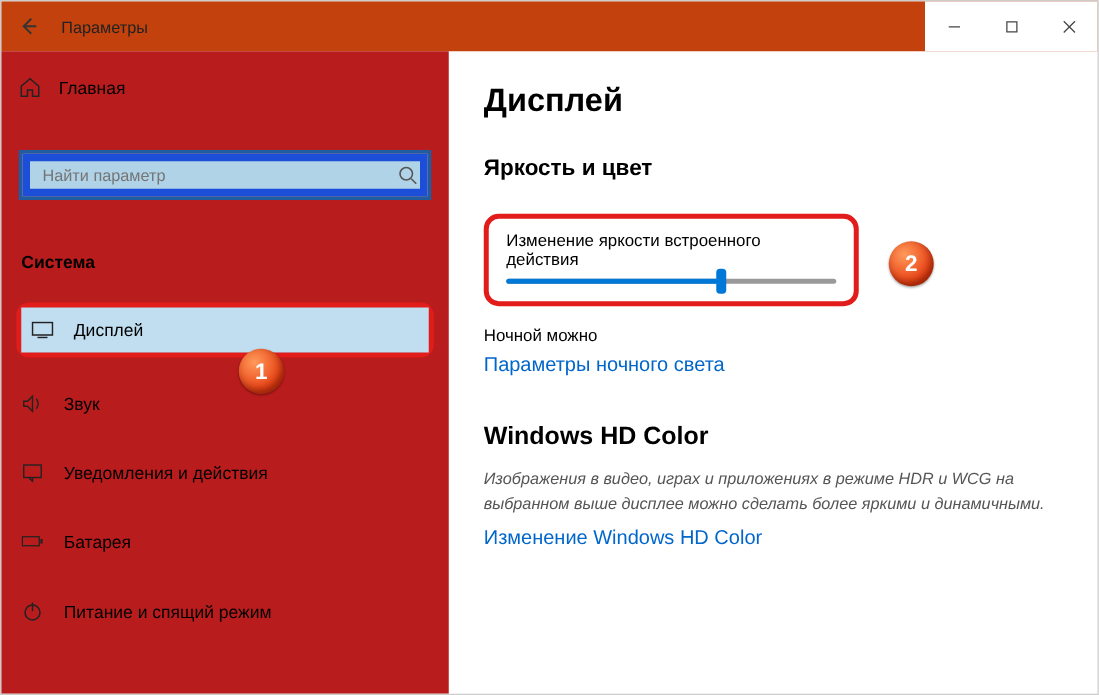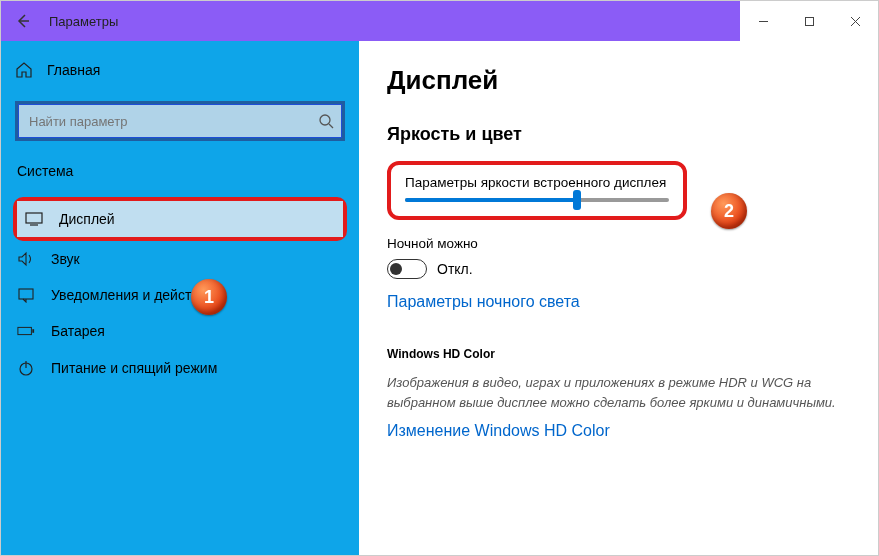--- a/index.html
+++ b/index.html
@@ -1,45 +1,45 @@
 <!DOCTYPE html>
 <html><head>
 <meta charset="utf-8">
 <style>
   * { box-sizing: border-box; margin: 0; padding: 0; }
   body { font-family: "Segoe UI", Tahoma, sans-serif; background: #fff; width: 879px; height: 556px; overflow: hidden; position: relative; border: 1px solid #ccc;}
-  .titlebar { display: flex; align-items: center; height: 40px; background: #8b5cf6; }
+  .titlebar { display: flex; align-items: center; height: 40px; background: #c2410c; }
   .back-btn { width: 44px; display: flex; justify-content: center; align-items: center; color: #333; }
   .title { font-size: 13px; color: #222; padding-left: 4px;}
   .win-controls { margin-left: auto; display: flex; background:#fff; height:100%; }
   .win-controls div { width: 46px; display: flex; justify-content: center; align-items: center; color: #555; font-size: 12px;}
 
   .content { display: flex; height: calc(100% - 40px); }
 
-  .sidebar { width: 358px; background: #0ea5e9; padding: 14px 0; display:flex; flex-direction:column; }
+  .sidebar { width: 358px; background: #b91c1c; padding: 14px 0; display:flex; flex-direction:column;gap:19px; }
   .home-row { display:flex; align-items:center; gap:14px; padding: 6px 14px; margin-bottom: 16px; }
   .home-row .icon { width:18px; display:flex; justify-content:center; }
   .home-label { font-size:14px; }
 
   .search-wrap { margin: 0 14px 22px 14px; position: relative; border: 3px solid #1f5da0; }
-  .search-input { width:100%; height:34px; border:1px solid #1d4ed8; padding: 0 34px 0 10px; font-size:13px; color:#555; background:#b0d3e8; }
+  .search-input { width:100%; height:34px; border:6px solid #1d4ed8; padding: 0 34px 0 10px; font-size:13px; color:#555; background:#b0d3e8; }
   .search-icon-right { position:absolute; right:8px; top:50%; transform:translateY(-50%); color:#555; }
 
-  .section-title { padding: 0 16px; font-size: 14px; font-weight: 400; margin-bottom:18px; }
+  .section-title { padding: 0 16px; font-size: 14px; font-weight: 700; margin-bottom:6px; }
 
   .nav-item { display:flex; align-items:center; gap:16px; padding:10px 16px; font-size:14px; cursor:pointer; }
   .nav-item .icon { width:18px; display:flex; justify-content:center; color:#333; }
   .nav-item.selected { background:#c0def0; }
   .highlight-1 { margin: 0 12px; border: 4px solid #e21b1b; border-radius: 10px; }
   .highlight-1 .nav-item { padding:10px 8px; }
 
   .main { flex:1; padding: 24px 28px; overflow:auto; }
   .main h1 { font-size: 26px; font-weight: 600; margin-bottom: 28px; }
-  .main h2 { font-size: 18px; font-weight: 600; margin: 0 0 16px 0;}
-  .main h3 { font-size: 12px; font-weight: 600; margin: 6px 0 12px 0;}
+  .main h2 { font-size: 18px; font-weight: 600; margin: 0 0 26px 0;}
+  .main h3 { font-size: 20px; font-weight: 600; margin: 6px 0 12px 0;}
   .sub-label { font-size:13.5px; margin-bottom:8px; }
   .desc { font-size: 13px; color:#555; line-height: 1.5; margin-bottom:10px;font-style:italic;}
   .link { color:#0066cc; font-size: 16px; cursor:pointer; }
 
   .brightness-box { border: 4px solid #e21b1b; border-radius: 12px; padding: 10px 14px 14px 14px; margin-bottom: 16px; width:300px;}
   .slider-track { position:relative; height:4px; background:#999; border-radius:2px; width:100%; margin-top:6px;}
   .slider-fill { position:absolute; height:100%; background:#0078d7; top:0; left:0; border-radius:2px;}
   .slider-thumb { position:absolute; width:8px; height:20px; background:#0078d7; border-radius:3px; top:50%; transform:translate(-50%,-50%);}
 
   .toggle-row { display:flex; align-items:center; gap:10px; margin: 6px 0 14px 0;}
@@ -160,34 +160,28 @@
         </span>
       <span>Питание и спящий режим</span>
     </div>
   </div>
 
   <div class="main">
     <h1>Дисплей</h1>
     <h2>Яркость и цвет</h2>
 
     <div class="brightness-box">
-      <div class="sub-label">Параметры яркости встроенного дисплея</div>
+      <div class="sub-label">Изменение яркости встроенного действия</div>
       <div class="slider-track">
         <div class="slider-fill" id="sfill" style="width: 65%;"></div>
         <div class="slider-thumb" id="sthumb" style="left: 65%;"></div>
       </div>
     </div>
 
     <div class="sub-label">Ночной можно</div>
-    <div class="toggle-row">
-      <div class="toggle">
-          <div class="knob"></div>
-        </div>
-      <span class="toggle-label">Откл.</span>
-    </div>
     <div class="link">Параметры ночного света</div>
 
     <h3 style="margin-top:36px;">Windows HD Color</h3>
     <div class="desc">Изображения в видео, играх и приложениях в режиме HDR и WCG на выбранном выше дисплее можно сделать более яркими и динамичными.</div>
     <div class="link">Изменение Windows HD Color</div>
   </div>
 </div>
 
 <div class="badge badge-1">1</div>
 <div class="badge badge-2">2</div>

